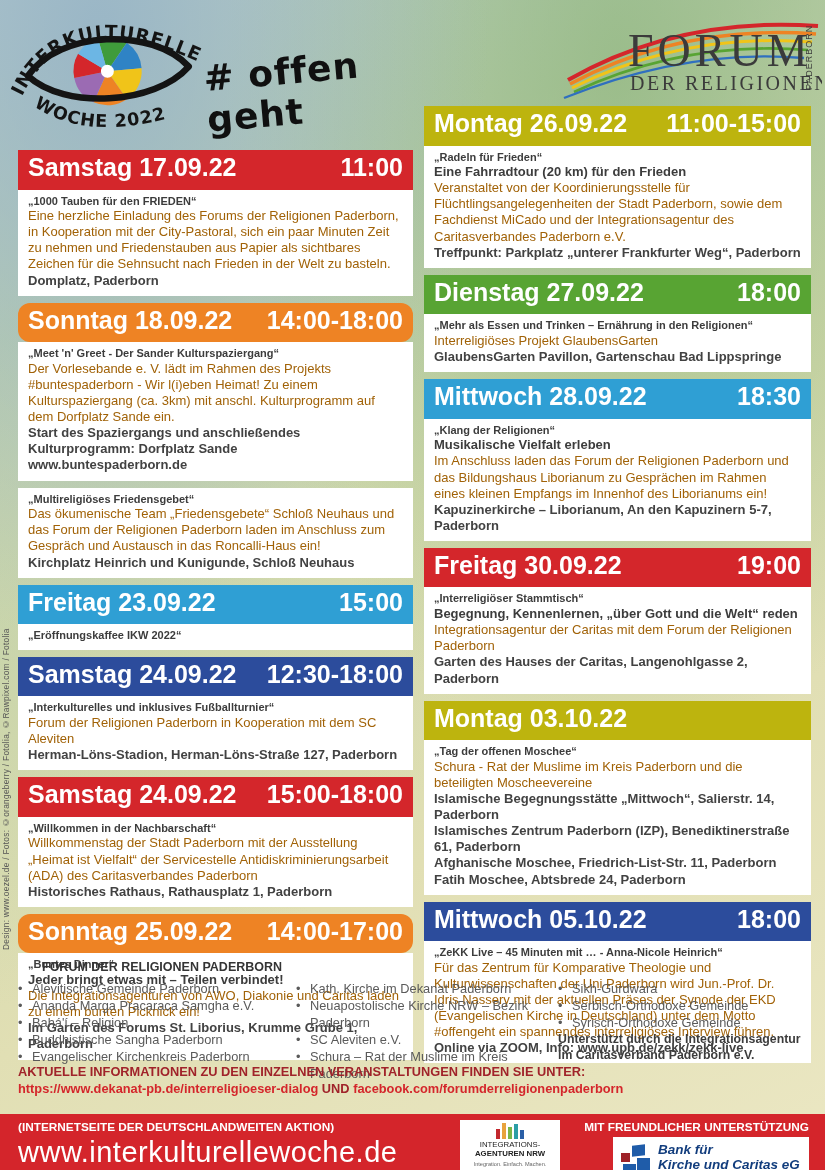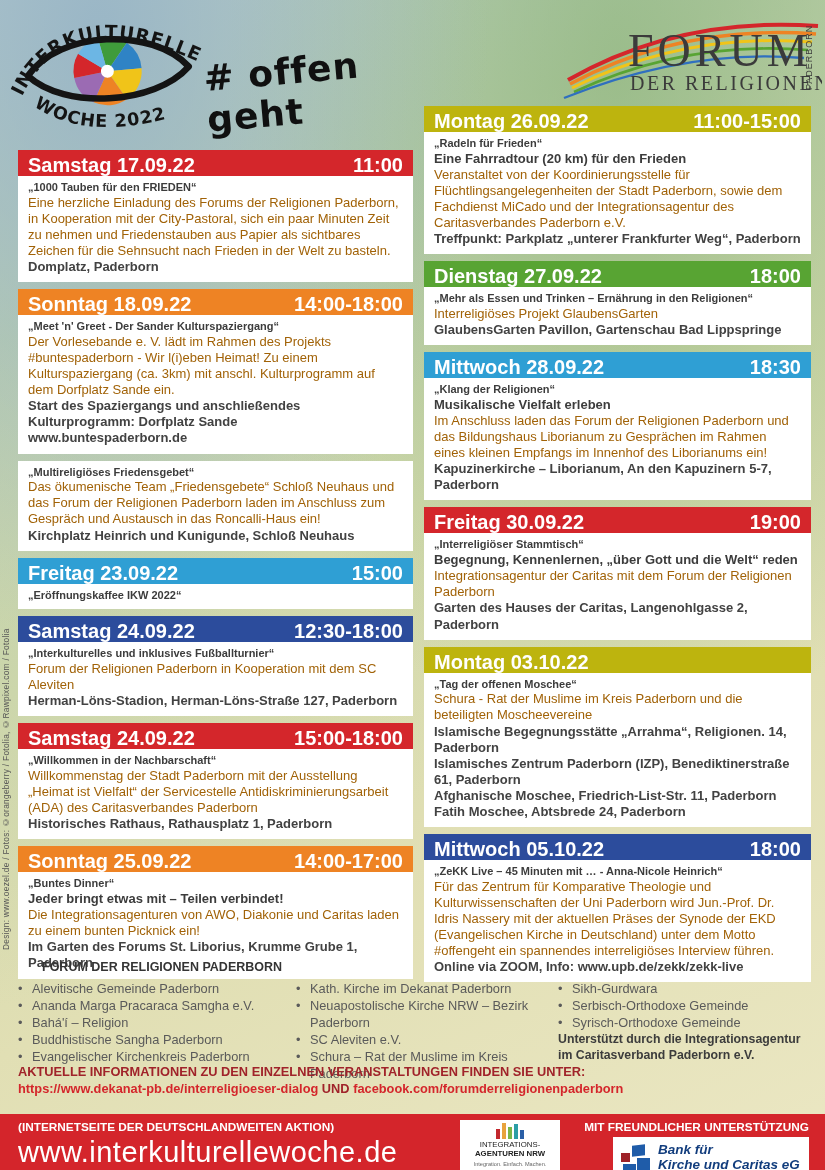--- a/index.html
+++ b/index.html
@@ -13,22 +13,22 @@
       linear-gradient(155deg,#bccfcd 0%,#bdd0ae 22%,#d2d9ac 45%,#e1dfb4 68%,#ebe7c3 100%);
   }
   
   #ikw-logo{position:absolute;left:10px;top:12px;width:195px;height:125px;transform:rotate(-2deg);}
   #hashtag{position:absolute;left:205px;top:48px;width:230px;font-size:36px;font-weight:bold;color:#101010;transform:rotate(-5deg);letter-spacing:1px;font-family:"DejaVu Sans",sans-serif;}
   #forum-logo{position:absolute;left:560px;top:14px;width:262px;height:92px;}
   
   .col{position:absolute;display:flex;flex-direction:column;gap:7px;}
   #col-left{left:18px;top:150px;width:395px;}
   #col-right{left:424px;top:106px;width:387px;}
-  .event-header{display:flex;justify-content:space-between;align-items:center;padding:4px 10px 0;color:#fff;font-weight:bold;font-size:20px;line-height:1.1;gap:28px;}
-  .hdr-red{background:#d4262b;} .hdr-orange{background:#ee8324;} .hdr-green{background:#58a433;}
+  .event-header{display:flex;justify-content:space-between;align-items:center;padding:4px 10px 8px;color:#fff;font-weight:bold;font-size:25px;line-height:1.1;gap:28px;}
+  .hdr-red{background:#d4262b;} .hdr-orange{background:#ee8324;border-radius:12px;} .hdr-green{background:#58a433;}
   .hdr-blue{background:#2f9fd4;} .hdr-darkblue{background:#2c4c9c;} .hdr-olive{background:#bdb40e;}
   .event-content{background:#fff;padding:4px 10px 7px;}
   .event-title{font-size:11px;font-weight:bold;color:#3c3c3c;margin:1px 0 1px;line-height:1.15;}
   .event-sub{font-size:13px;font-weight:bold;color:#3c3c3c;margin:0;line-height:1.24;}
   .event-text{font-size:13px;color:#a16207;margin:0;line-height:1.24;}
   .event-loc{font-size:13px;font-weight:bold;color:#424242;margin:0;line-height:1.24;}
   
   #forum-section{position:absolute;left:18px;top:960px;width:796px;}
   #forum-heading{font-size:12.5px;font-weight:bold;color:#343434;margin:0 0 6px;padding-left:24px;}
   #forum-cols{display:flex;}
@@ -238,21 +238,21 @@
         </div>
       </section>
       <section class="event">
         <header class="event-header hdr-olive">
           <span class="event-date">Montag 03.10.22</span>
           <span class="event-time"></span>
         </header>
         <div class="event-content">
           <h3 class="event-title">„Tag der offenen Moschee“</h3>
           <p class="event-text">Schura - Rat der Muslime im Kreis Paderborn und die beteiligten Moscheevereine</p>
-          <p class="event-loc">Islamische Begegnungsstätte „Arrahma“, Religionen. 14, Paderborn</p>
+          <p class="event-loc">Islamische Begegnungsstätte „Mittwoch“, Salierstr. 14, Paderborn</p>
           <p class="event-loc">Islamisches Zentrum Paderborn (IZP), Benediktinerstraße 61, Paderborn</p>
           <p class="event-loc">Afghanische Moschee, Friedrich-List-Str. 11, Paderborn</p>
           <p class="event-loc">Fatih Moschee, Abtsbrede 24, Paderborn</p>
         </div>
       </section>
       <section class="event">
         <header class="event-header hdr-darkblue">
           <span class="event-date">Mittwoch 05.10.22</span>
           <span class="event-time">18:00</span>
         </header>

